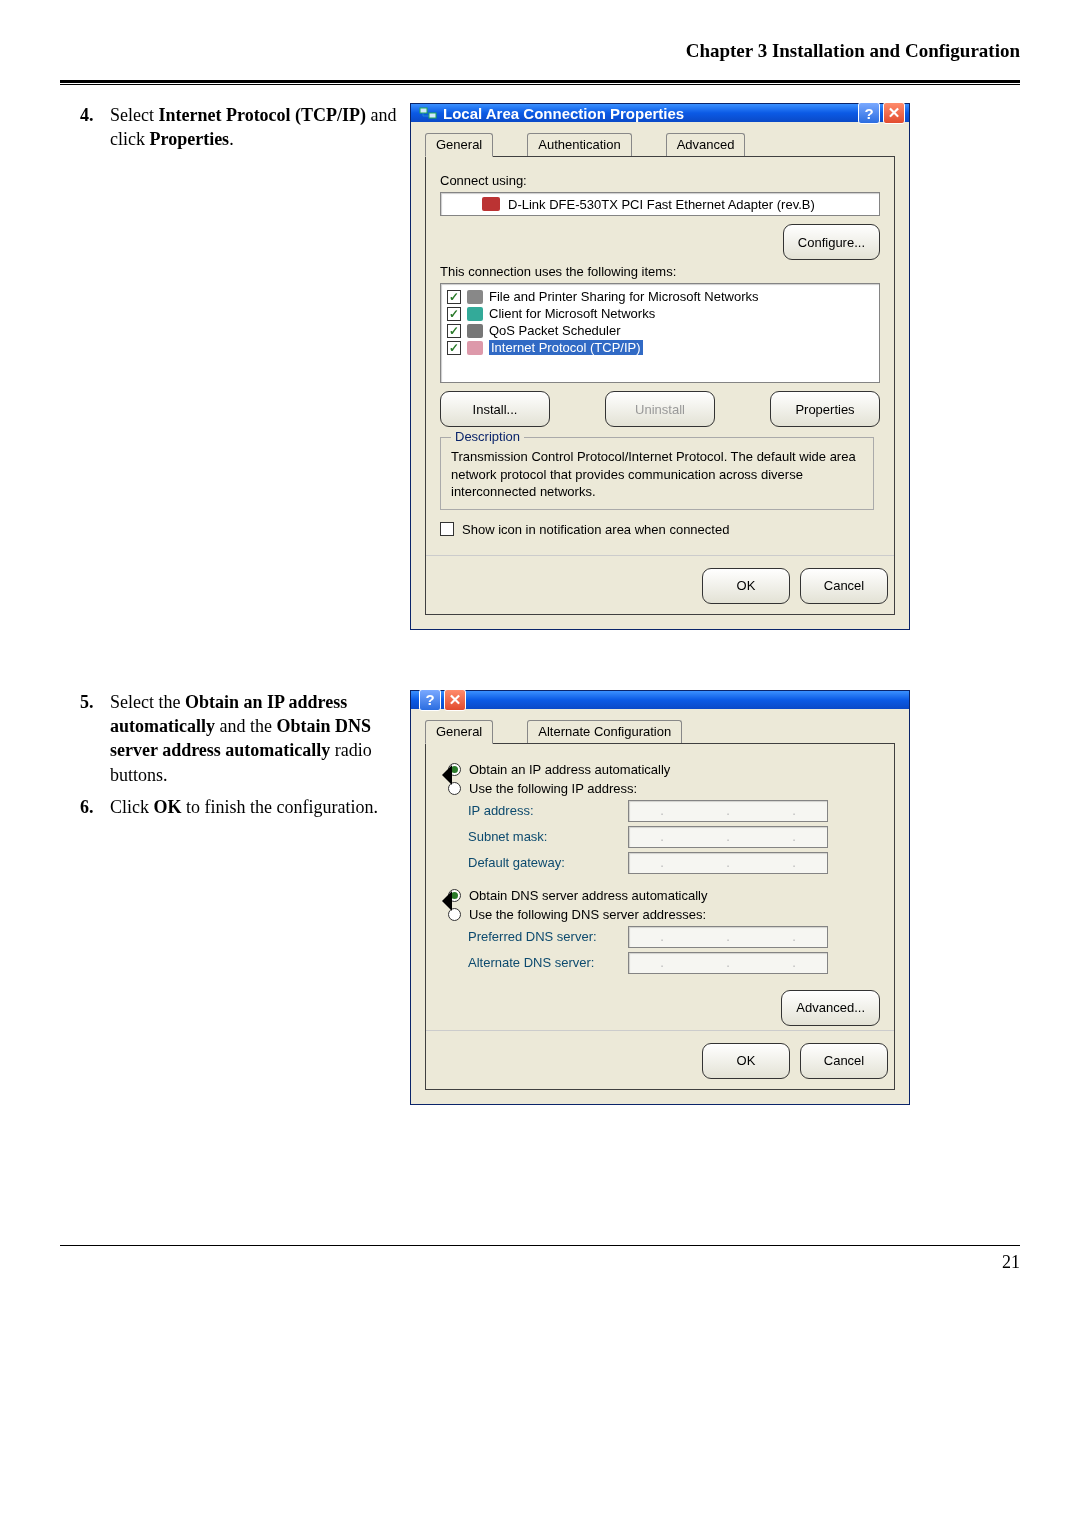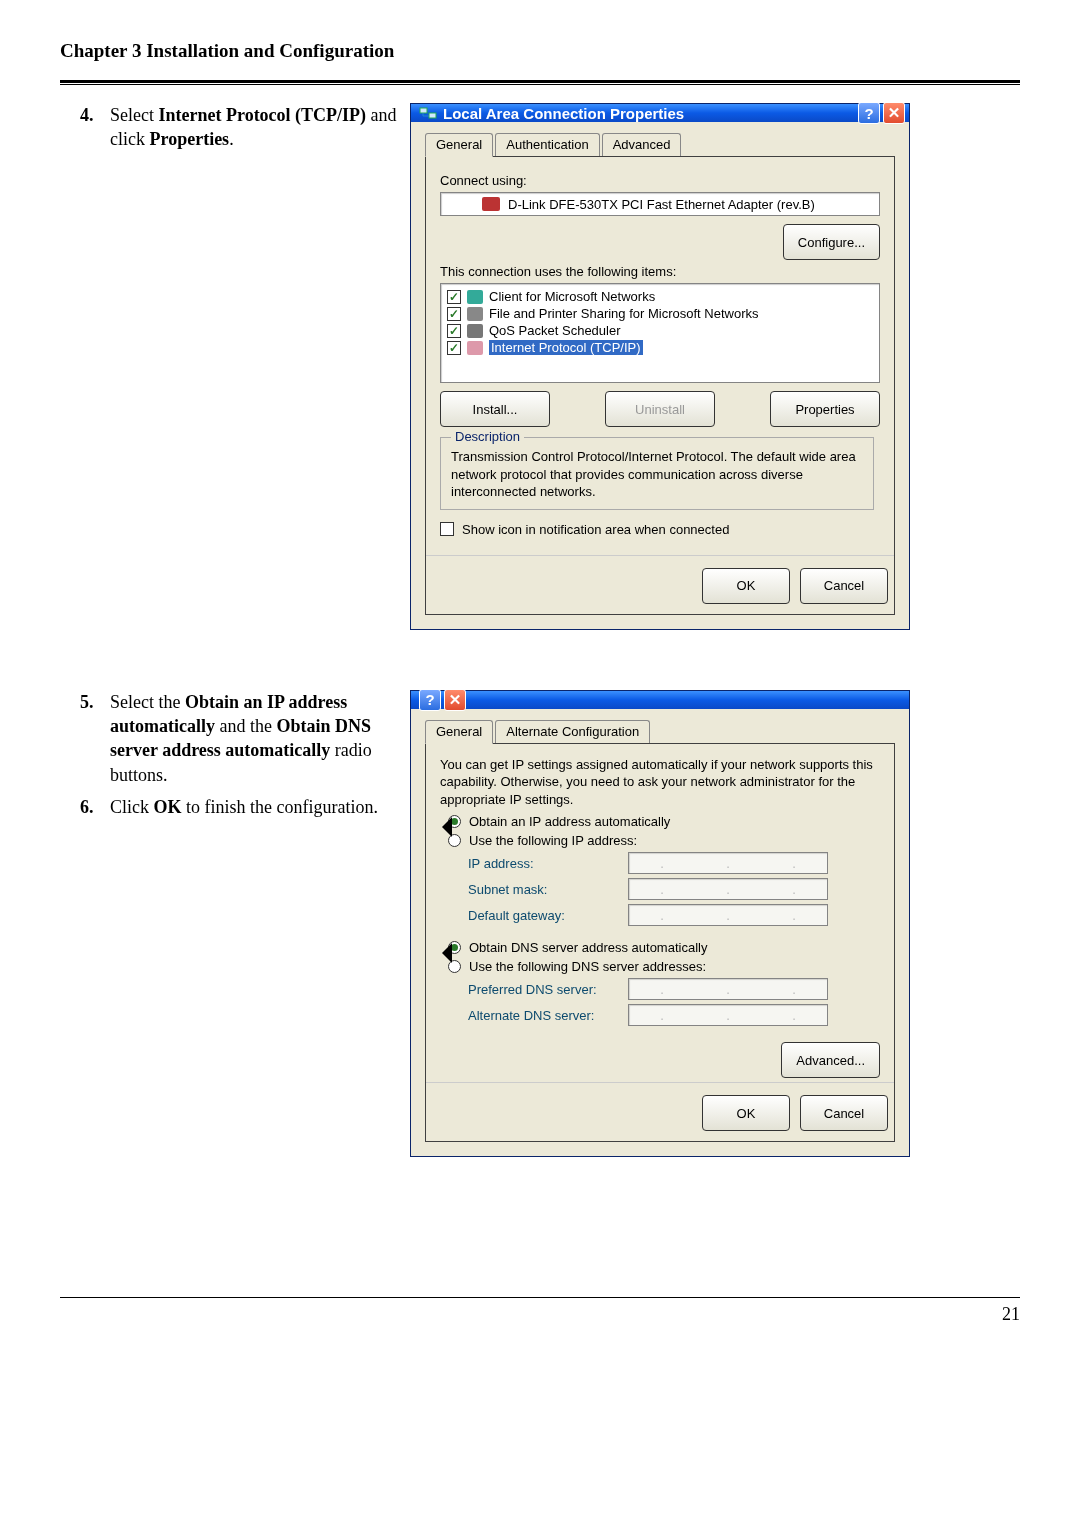--- a/index.html
+++ b/index.html
@@ -6,20 +6,21 @@
   body {
     margin: 0;
     padding: 40px 60px;
     font-family: "Times New Roman", serif;
     font-size: 18px;
     background: #fff;
     color: #000;
     width: 1080px;
   }
   .chapter-header {
+    text-align: right;
     font-weight: bold;
     font-size: 19px;
     padding-bottom: 4px;
     margin-bottom: 14px;
   }
   .double-rule {
     border-top: 3px solid #000;
     border-bottom: 1px solid #000;
     height: 5px;
     margin-bottom: 18px;
@@ -91,21 +92,21 @@
     width: 22px; height: 22px;
     border: 1px solid #fff;
     border-radius: 3px;
     display: flex; align-items: center; justify-content: center;
     font-weight: bold;
     font-size: 15px;
   }
   .help-btn { background: linear-gradient(180deg,#7aa9ff,#2b6de0); }
   .close-btn { background: linear-gradient(180deg,#ff8b6b,#e24c2f); }
   .xp-body { padding: 10px 14px 14px 14px; }
-  .xp-tabs { display: flex; position: relative; margin-bottom: 0; }
+  .xp-tabs { display: flex; position: relative; margin-bottom: 0; gap: 32px; }
   .xp-tab {
     border: 1px solid #888; border-bottom: none;
     border-radius: 3px 3px 0 0;
     padding: 3px 10px 4px 10px;
     background: #ece9d8;
     font-size: 13px;
     margin-right: 2px;
     position: relative; top: 1px;
   }
   .xp-tab.active { background: #ece9d8; z-index: 2; border-bottom: 1px solid #ece9d8; }
@@ -125,21 +126,21 @@
     font-size: 13px;
   }
   .textbox.sunken { box-shadow: inset 1px 1px 1px rgba(0,0,0,.2); padding-left: 41px; }
   .btn {
     border: 1px solid #333;
     background: linear-gradient(180deg,#fff,#e3e2d5);
     height: 36px;
     padding: 17px 14px;
     font-size: 13px;
     display: inline-flex; align-items: center; justify-content: center;
-    border-radius: 4px;
+    border-radius: 9px;
     font-family: Tahoma, Arial, sans-serif;
     min-width: 90px;
   }
   .btn[disabled] { color: #999; }
   .right-row { text-align: right; margin: 8px 0 4px 0; }
   .listbox {
     background: #fff;
     border: 1px solid #848484;
     box-shadow: inset 1px 1px 1px rgba(0,0,0,.2);
     height: 100px;
@@ -236,27 +237,27 @@
           <span class="nic-icon"></span>
           <span>D-Link DFE-530TX PCI Fast Ethernet Adapter (rev.B)</span>
         </div>
         <div class="right-row">
           <button class="btn">Configure...</button>
         </div>
         <div class="fld-label">This connection uses the following items:</div>
         <div class="listbox">
           <div class="list-item">
             <span class="cb checked"></span>
+            <span class="mini-icon prn"></span>
+            <span class="lbl">File and Printer Sharing for Microsoft Networks</span>
+          </div>
+          <div class="list-item">
+            <span class="cb checked"></span>
             <span class="mini-icon net"></span>
             <span class="lbl">Client for Microsoft Networks</span>
-          </div>
-          <div class="list-item">
-            <span class="cb checked"></span>
-            <span class="mini-icon prn"></span>
-            <span class="lbl">File and Printer Sharing for Microsoft Networks</span>
           </div>
           <div class="list-item">
             <span class="cb checked"></span>
             <span class="mini-icon qos"></span>
             <span class="lbl">QoS Packet Scheduler</span>
           </div>
           <div class="list-item selected">
             <span class="cb checked"></span>
             <span class="mini-icon tcp"></span>
             <span class="lbl">Internet Protocol (TCP/IP)</span>
@@ -308,21 +309,20 @@
         <div class="xp-title-btn help-btn">?</div>
         <div class="xp-title-btn close-btn">✕</div>
       </div>
     </div>
     <div class="xp-body">
       <div class="xp-tabs">
         <div class="xp-tab active">General</div>
         <div class="xp-tab">Alternate Configuration</div>
       </div>
       <div class="xp-tabpanel">
-        <div class="desc-text">You can get IP settings assigned automatically if your network supports this capability. Otherwise, you need to ask your network administrator for the appropriate IP settings.</div>
 
         <div class="sec-indent">
           <div class="callout" style="top:3px"></div>
           <div class="radio-row">
             <span class="radio selected"></span>
             <span>Obtain an IP address automatically</span>
           </div>
           <div class="radio-row">
             <span class="radio"></span>
             <span>Use the following IP address:</span>

